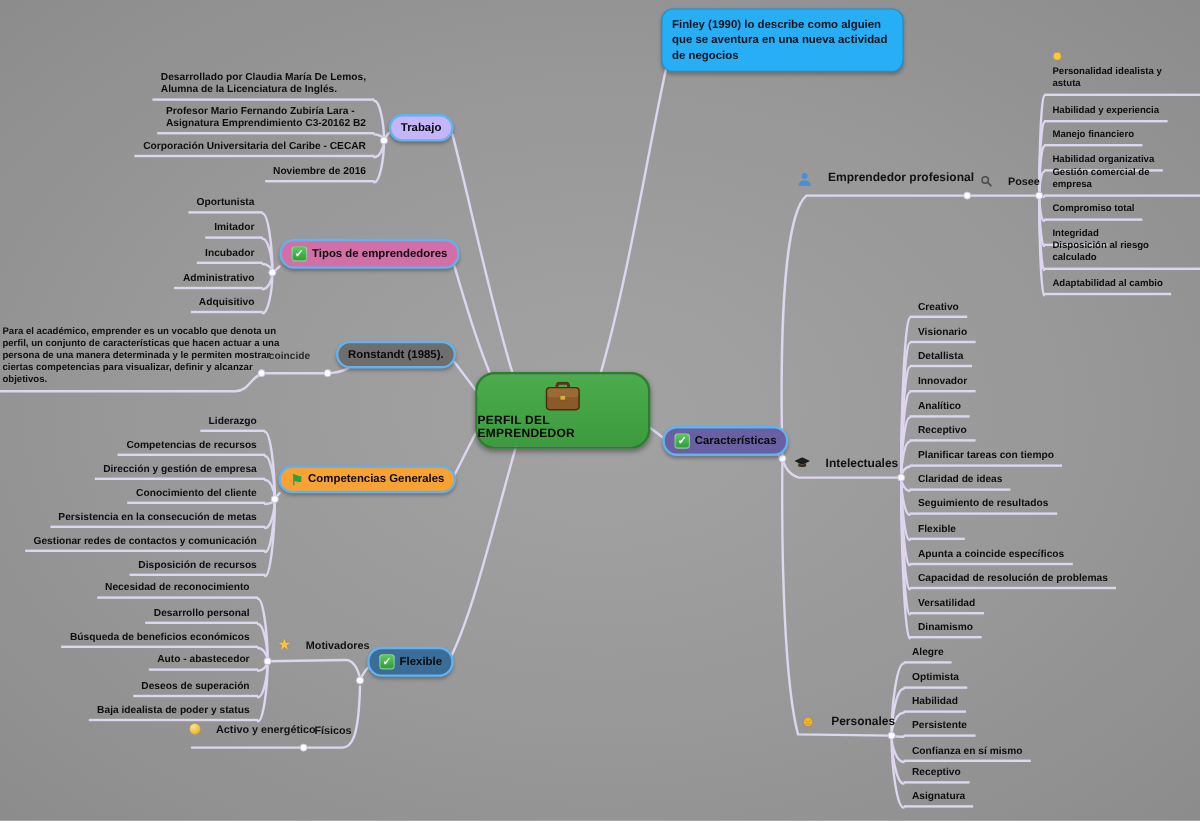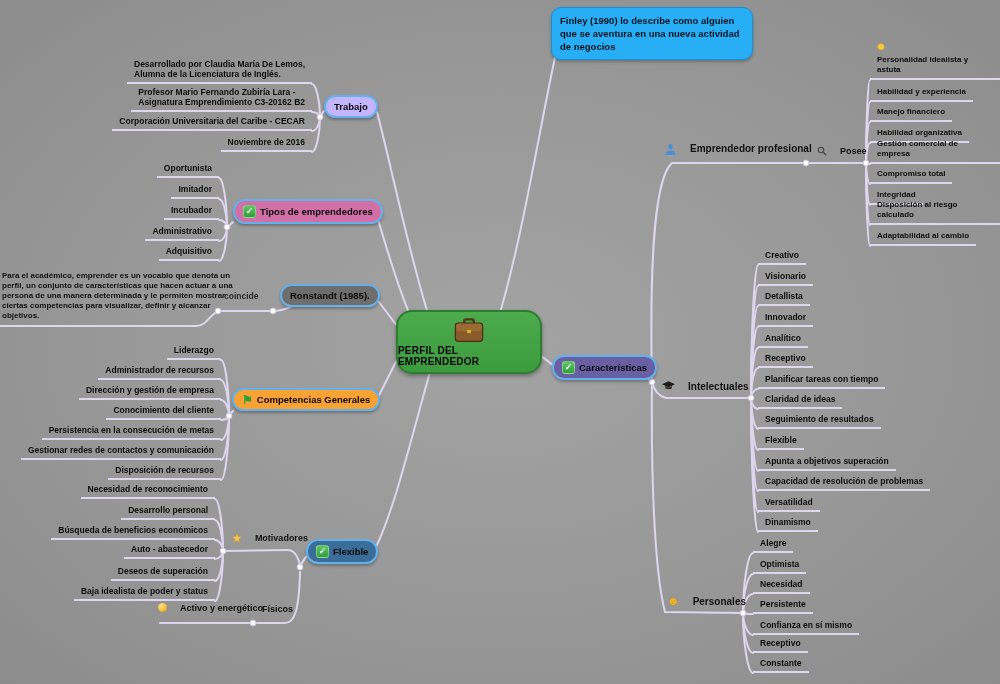--- a/index.html
+++ b/index.html
@@ -207,21 +207,21 @@
 perfil, un conjunto de características que hacen actuar a una
 persona de una manera determinada y le permiten mostrar
 ciertas competencias para visualizar, definir y alcanzar
 objetivos.</div>
 
 <div class="topic t-competencias" style="left:232px;top:388px">
   <span class="flag">⚑</span>
   <span>Competencias Generales</span>
 </div>
 <div class="leaf l" style="right:779px;bottom:324px">Liderazgo</div>
-<div class="leaf l" style="right:779px;bottom:304px">Administrador de recursos</div>
+<div class="leaf l" style="right:779px;bottom:304px">Competencias de recursos</div>
 <div class="leaf l" style="right:779px;bottom:284px">Dirección y gestión de empresa</div>
 <div class="leaf l" style="right:779px;bottom:264px">Conocimiento del cliente</div>
 <div class="leaf l" style="right:779px;bottom:244px">Persistencia en la consecución de metas</div>
 <div class="leaf l" style="right:779px;bottom:224px">Gestionar redes de contactos y comunicación</div>
 <div class="leaf l" style="right:779px;bottom:204px">Disposición de recursos</div>
 
 <div class="topic t-factores" style="left:306px;top:539px">
   <span class="chk">✓</span>
   <span>Flexible</span>
 </div>
@@ -288,28 +288,28 @@
 <div class="leaf r" style="left:758px;bottom:419px">Creativo</div>
 <div class="leaf r" style="left:758px;bottom:398px">Visionario</div>
 <div class="leaf r" style="left:758px;bottom:378px">Detallista</div>
 <div class="leaf r" style="left:758px;bottom:357px">Innovador</div>
 <div class="leaf r" style="left:758px;bottom:336px">Analítico</div>
 <div class="leaf r" style="left:758px;bottom:316px">Receptivo</div>
 <div class="leaf r" style="left:758px;bottom:295px">Planificar tareas con tiempo</div>
 <div class="leaf r" style="left:758px;bottom:275px">Claridad de ideas</div>
 <div class="leaf r" style="left:758px;bottom:255px">Seguimiento de resultados</div>
 <div class="leaf r" style="left:758px;bottom:234px">Flexible</div>
-<div class="leaf r" style="left:758px;bottom:213px">Apunta a objetivos superación</div>
+<div class="leaf r" style="left:758px;bottom:213px">Apunta a coincide específicos</div>
 <div class="leaf r" style="left:758px;bottom:193px">Capacidad de resolución de problemas</div>
 <div class="leaf r" style="left:758px;bottom:172px">Versatilidad</div>
 <div class="leaf r" style="left:758px;bottom:152px">Dinamismo</div>
 
 <div class="lbl big" style="left:667px;top:596px">
   <span class="smiley">☻</span>
   <span>Personales</span>
 </div>
 <div class="leaf r" style="left:753px;bottom:131px">Alegre</div>
 <div class="leaf r" style="left:753px;bottom:110px">Optimista</div>
-<div class="leaf r" style="left:753px;bottom:90px">Necesidad</div>
+<div class="leaf r" style="left:753px;bottom:90px">Habilidad</div>
 <div class="leaf r" style="left:753px;bottom:70px">Persistente</div>
 <div class="leaf r" style="left:753px;bottom:49px">Confianza en sí mismo</div>
 <div class="leaf r" style="left:753px;bottom:31px">Receptivo</div>
-<div class="leaf r" style="left:753px;bottom:11px">Constante</div>
+<div class="leaf r" style="left:753px;bottom:11px">Asignatura</div>
 
 </body></html>

